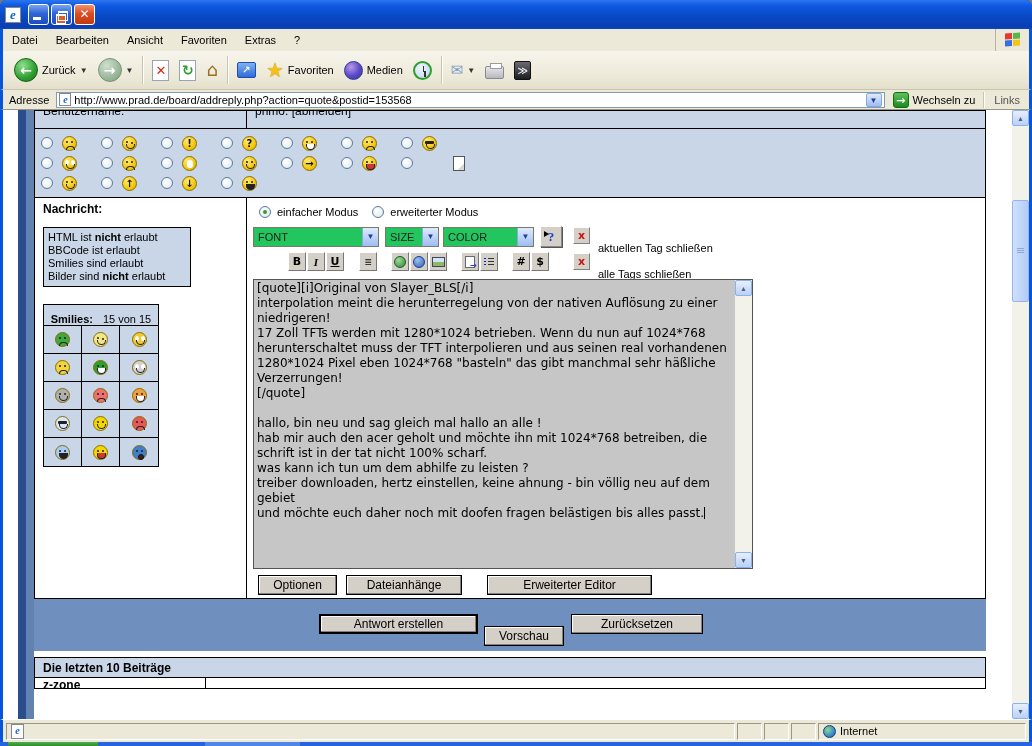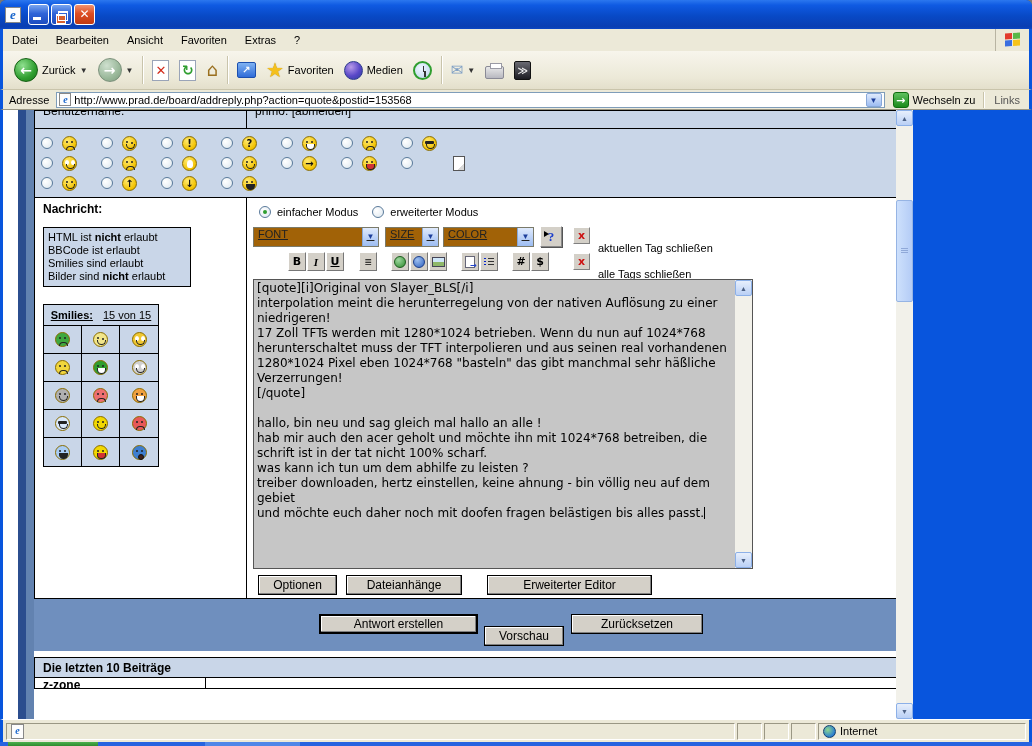--- a/index.html
+++ b/index.html
@@ -74,21 +74,21 @@
   .addr-field .ie-icon{width:12px;height:13px;font-size:10px;line-height:11px;margin:0;}
   .addr-url{flex:1;white-space:nowrap;overflow:hidden;}
   .addr-dd{width:16px;height:14px;background:linear-gradient(#dfeafc,#9dbdf2);border:1px solid #88a8d8;border-radius:2px;
     color:#1c3e9a;font-size:8px;text-align:center;line-height:13px;}
   .go-btn{display:flex;align-items:center;gap:4px;padding:0 4px;}
   .go-ic{width:16px;height:16px;background:linear-gradient(#5fc05f,#1c8a1c);border:1px solid #0f6c0f;border-radius:3px;
     color:#fff;font:bold 11px/15px "DejaVu Sans",sans-serif;text-align:center;}
   .links-sep{width:1px;height:16px;background:#c9c4ab;box-shadow:1px 0 0 #fff;}
   .links-label{padding:0 6px;color:#555;}
   
-  .content{position:absolute;left:3px;top:110px;width:910px;height:609px;background:#fff;overflow:hidden;}
+  .content{position:absolute;left:3px;top:110px;width:1026px;height:609px;background:#fff;overflow:hidden;}
   .strip-dark{position:absolute;left:15px;top:0;width:8px;height:609px;background:#2b4d8e;}
   .strip-mid{position:absolute;left:23px;top:0;width:8px;height:609px;background:#6282b0;}
   .page{position:absolute;left:31px;top:0;width:952px;}
   .form-table{border:1px solid #000;}
   .frow{display:flex;border-bottom:1px solid #000;}
   .frow:last-child{border-bottom:none;}
   .fcell-l{width:212px;border-right:1px solid #000;position:relative;overflow:hidden;}
   .fcell-r{flex:1;position:relative;overflow:hidden;}
   .row-user{height:18px;background:#c9d6e8;font-size:12px;}
   .row-user .clip{margin-top:-7px;padding-left:8px;white-space:nowrap;}
@@ -122,28 +122,28 @@
   .sm.sym{text-align:center;font:bold 10px/13px "DejaVu Sans",sans-serif;color:#111;}
   .sm.sym::before,.sm.sym::after{display:none;}
   .icon-grid{position:absolute;left:6px;top:4px;}
   .icon-row-line{display:flex;height:20px;align-items:center;}
   .icon-cell{width:60px;display:inline-flex;align-items:center;gap:9px;}
   
   .msg-label{position:absolute;left:8px;top:4px;font-weight:bold;}
   .rules-box{position:absolute;left:8px;top:29px;width:148px;background:#c9d6e8;border:1px solid #000;
     padding:3px 4px;font-size:11px;line-height:13px;}
   .smilies-box{position:absolute;left:8px;top:106px;width:116px;border:1px solid #000;background:#c9d6e8;font-size:11px;}
-  .smilies-head{height:21px;border-bottom:1px solid #000;display:flex;align-items:center;justify-content:center;gap:10px;text-decoration:underline;}
+  .smilies-head{height:21px;border-bottom:1px solid #000;display:flex;align-items:flex-end;justify-content:center;gap:10px;}
   .smilies-grid{display:grid;grid-template-columns:1fr 1fr 1fr;}
   .sm-cell{height:28px;border-right:1px solid #000;border-bottom:1px solid #000;display:flex;align-items:center;justify-content:center;}
   .sm-cell:nth-child(3n){border-right:none;}
   .sm-cell:nth-last-child(-n+3){border-bottom:none;}
   
   .mode-row{position:absolute;left:12px;top:8px;display:flex;align-items:center;gap:6px;font-size:11px;}
-  .fake-select{position:absolute;height:20px;background:#a16207;border:1px solid #7a7a6a;display:flex;align-items:flex-start;font-size:11px;color:#222;text-decoration:underline;}
+  .fake-select{position:absolute;height:20px;background:#22c55e;border:1px solid #7a7a6a;display:flex;align-items:center;font-size:11px;color:#222;}
   .fake-select .txt{flex:1;padding:0 4px;white-space:nowrap;overflow:hidden;}
   .fake-select .dd{width:16px;height:18px;background:linear-gradient(#dfeafc,#9dbdf2);border-left:1px solid #88a8d8;
     color:#1c3e9a;font-size:8px;text-align:center;line-height:17px;}
   .help-btn{position:absolute;width:22px;height:21px;background:#d4d0c8;border:1px solid #888;
     border-top-color:#fff;border-left-color:#fff;box-shadow:1px 1px 0 #555;
     color:#1c3ecc;font:bold 13px/19px "Liberation Serif",serif;text-align:center;}
   .help-btn::before{content:"";position:absolute;left:3px;top:4px;border-left:5px solid #000;border-top:3px solid transparent;border-bottom:3px solid transparent;}
   .redx{position:absolute;width:17px;height:17px;background:#d4d0c8;border:1px solid #808080;border-top-color:#fff;border-left-color:#fff;
     color:#cc1111;font:bold 11px/15px "DejaVu Sans",sans-serif;text-align:center;}
   .redx-label{position:absolute;font-size:11px;white-space:nowrap;margin-top:12px;}

